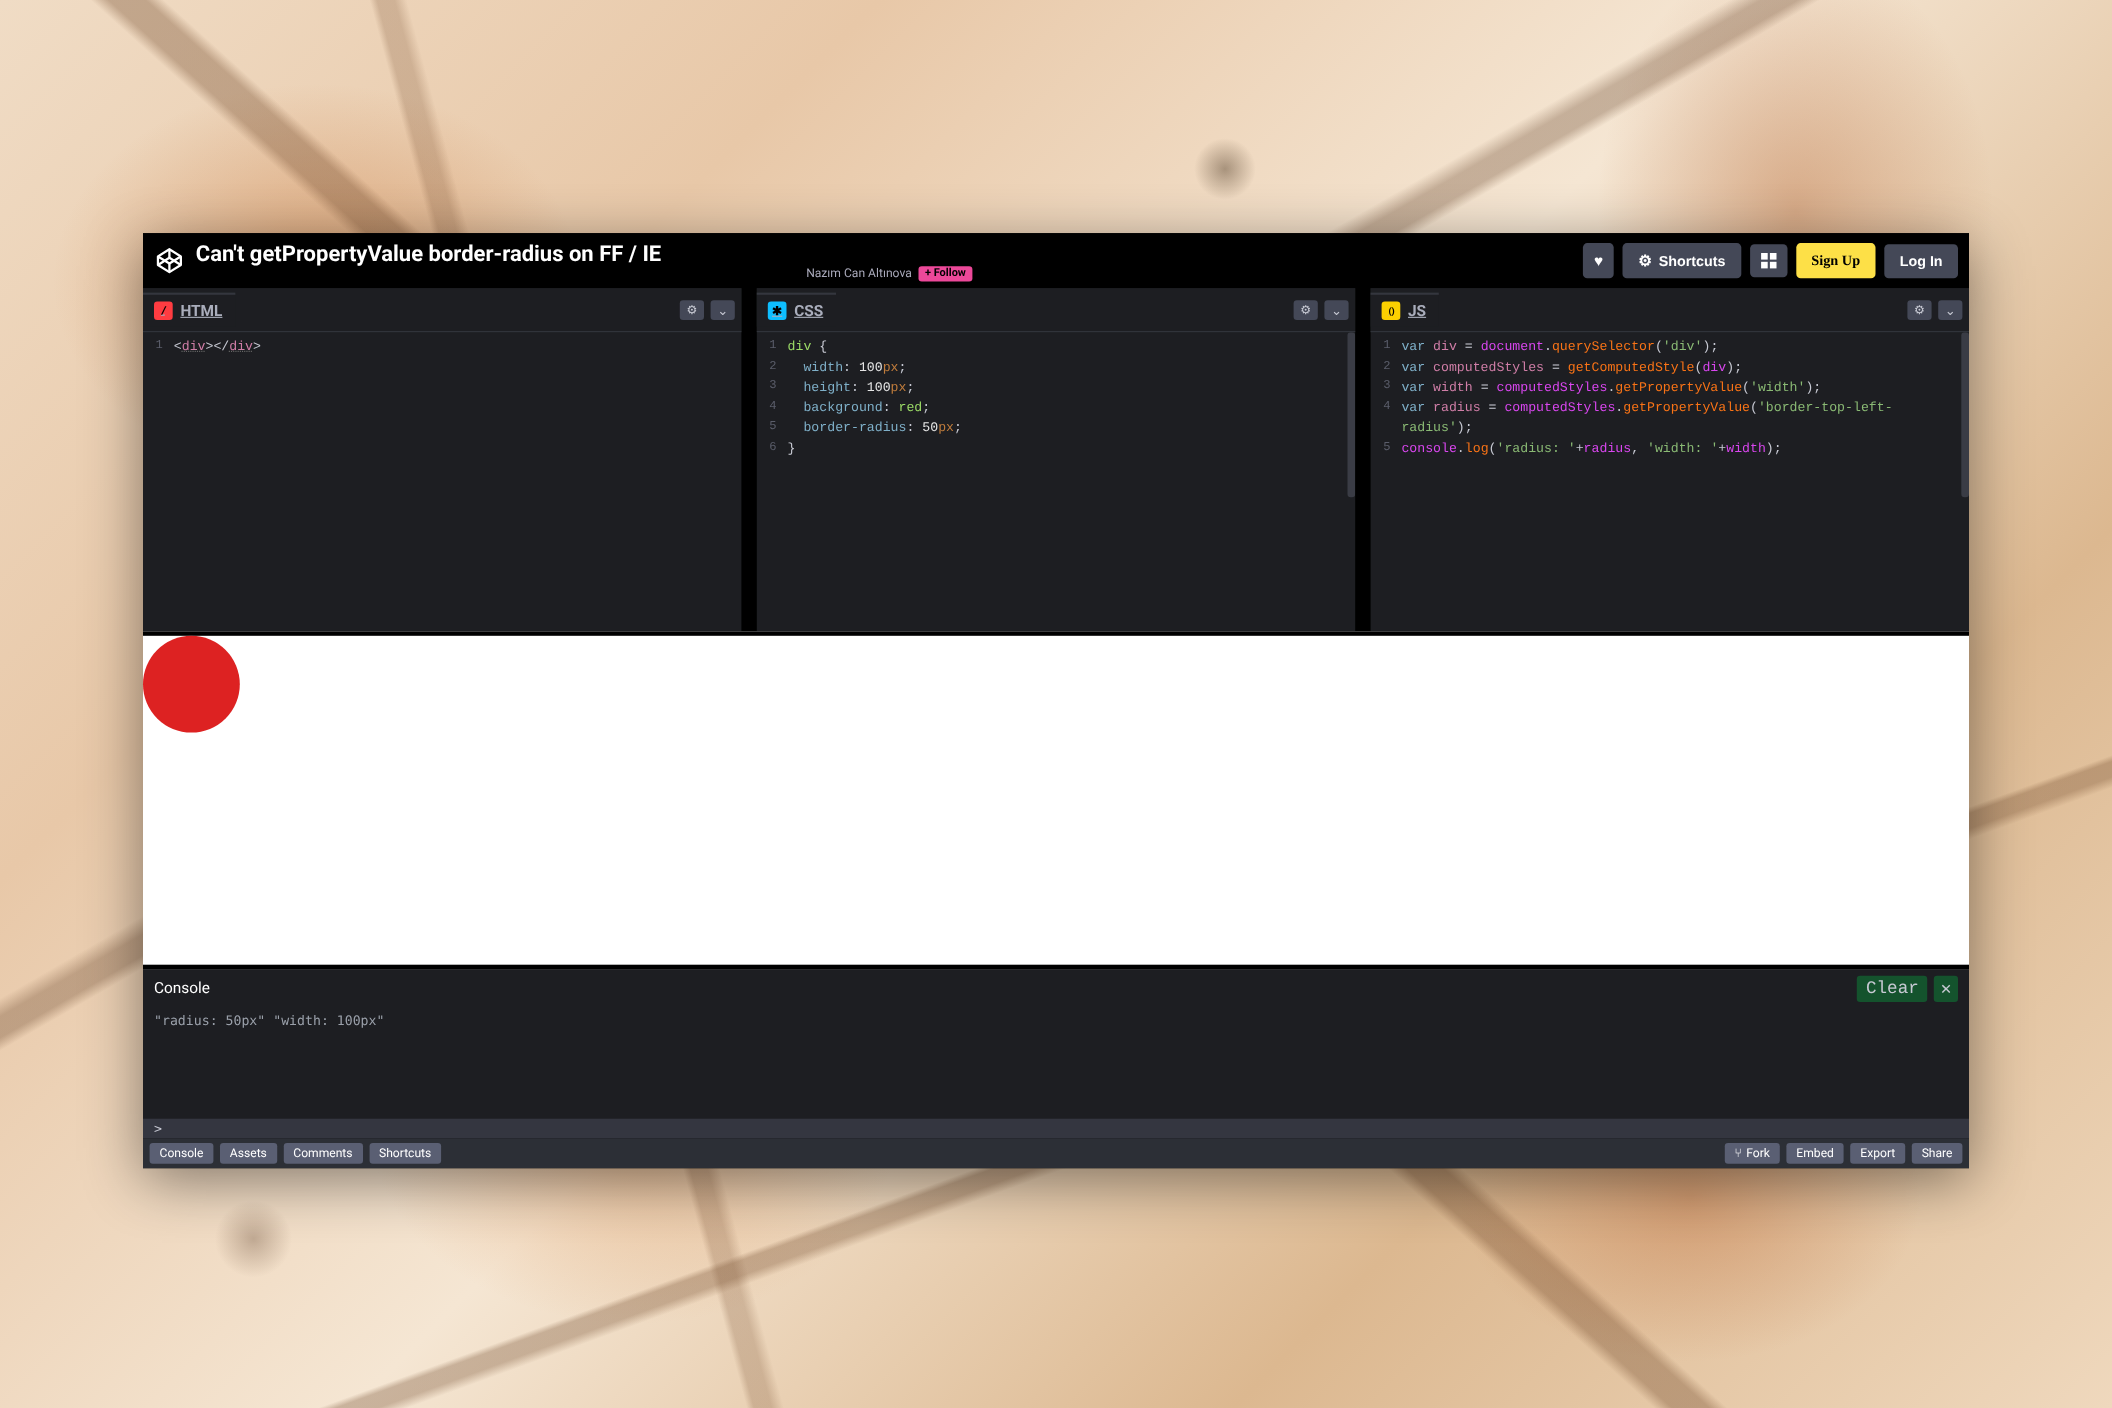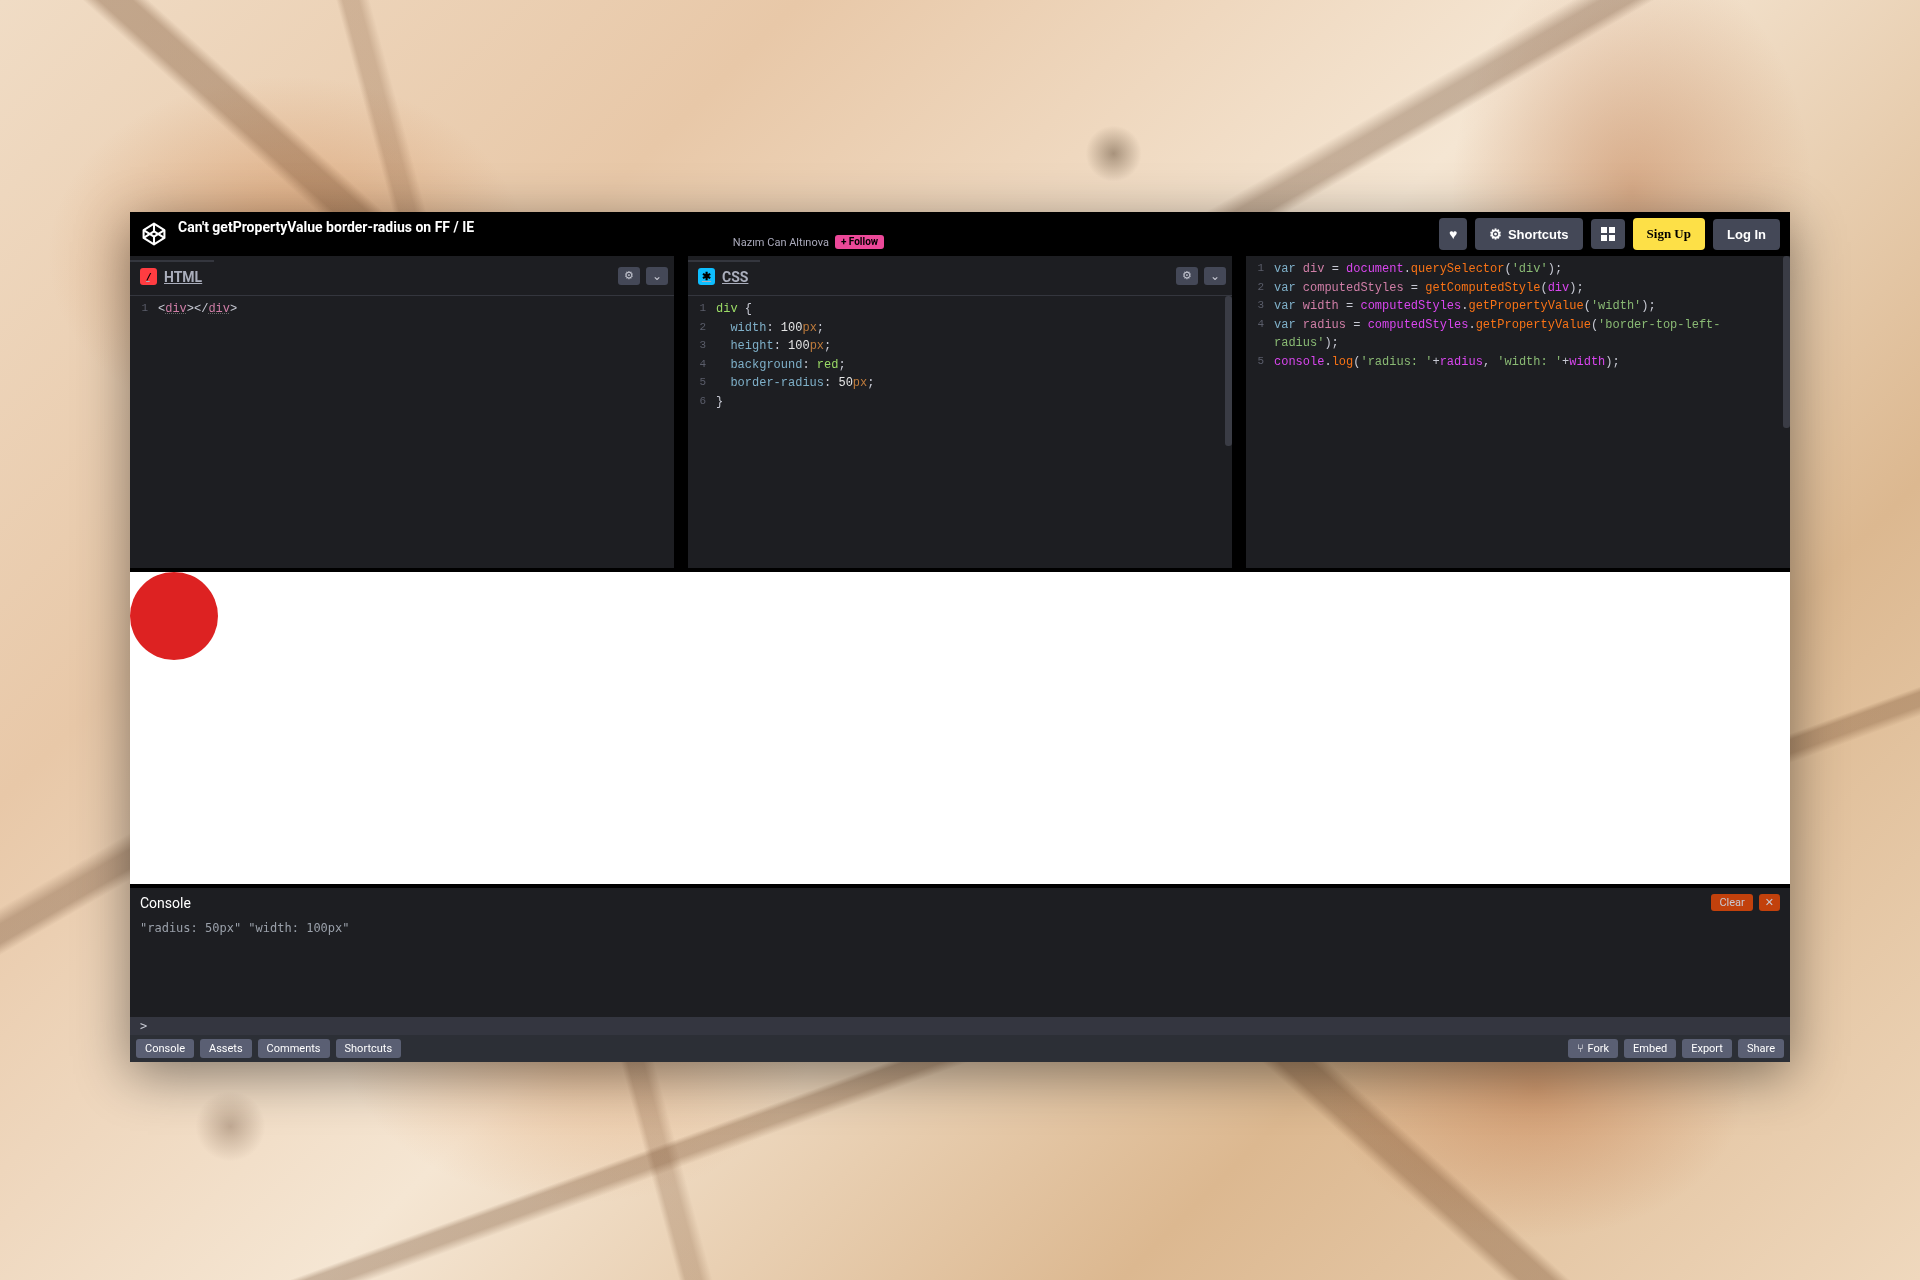--- a/index.html
+++ b/index.html
@@ -61,21 +61,21 @@
     padding: 6px 10px;
     background: #000;
     color: #fff;
   }
   .logo {
     width: 28px; height: 28px;
     margin-right: 10px;
     display: flex; align-items:center; justify-content:center;
   }
   .title-block { flex: 1; line-height: 1.2; }
-  .pen-title { font-weight: 700; font-size: 14px; color:#fff; }
+  .pen-title { font-weight: 700; font-size: 20px; color:#fff; }
   .author-line { font-size: 11px; color: #aab; display:flex; align-items:center; gap:6px;justify-content:center; }
   .follow-badge {
     background:#ec4899; color:#000; font-size:10px; font-weight:700;
     padding:1px 6px; border-radius:3px;
   }
   .hdr-actions { display:flex; gap:8px; align-items:center; }
   .hbtn {
     background:#444857; color:#fff; border:none; padding:8px 14px;
     border-radius:4px; font-size:13px; font-weight:600; display:flex; align-items:center; gap:6px;
     cursor:pointer;
@@ -172,22 +172,22 @@
   
   .console {
     background:#1d1e22; color:#c7c9d3;
   }
   .console-hdr {
     display:flex; align-items:center; justify-content:space-between;
     padding:6px 10px; font-size:14px; color:#fff;
   }
   .console-hdr-right { display:flex; gap:6px; }
   .cbtn {
-    background:#c2410c; color:#c7c9d3; font-size:11px;
-    padding:2px 8px; border-radius:3px; cursor:pointer; display:flex; align-items:center;
+    background:#14532d; color:#c7c9d3; font-size:16px;
+    padding:2px 8px; border-radius:3px; cursor:pointer; display:flex; align-items:center;font-family:Liberation Mono, monospace;
   }
   .cbtn.x { padding:2px 6px; }
   .console-body {
     font-family:monospace; font-size:12px; padding:4px 10px; min-height:100px;
     color:#9aa0aa;
   }
   .console-prompt {
     background:#343640; padding:2px 10px; font-family:monospace; color:#c7c9d3;
     font-size:12px;
   }
@@ -302,20 +302,30 @@
             <span>&nbsp;&nbsp;<span class="tok-prop">border-radius</span><span class="tok-punct">:</span> <span class="tok-num">50</span><span class="tok-unit">px</span><span class="tok-punct">;</span></span>
           </div>
         <div class="code-line">
             <span class="ln">6</span>
             <span><span class="tok-punct">}</span></span>
           </div>
       </div>
     </div>
 
     <div class="pane">
+      <div class="pane-hdr">
+        <div class="pane-tab">
+          <span class="lang-badge badge-js"></span>
+          <span>JS</span>
+        </div>
+        <div class="pane-ctl">
+          <div class="pill gear-ic"></div>
+          <div class="pill chev"></div>
+        </div>
+      </div>
       <div class="code">
         <div class="scrollbar"></div>
         <div class="code-line">
             <span class="ln">1</span>
             <span><span class="tok-kw">var</span> <span class="tok-var">div</span> <span class="tok-op">=</span> <span class="tok-ident">document</span><span class="tok-punct">.</span><span class="tok-fn">querySelector</span><span class="tok-punct">(</span><span class="tok-str">'div'</span><span class="tok-punct">);</span></span>
           </div>
         <div class="code-line">
             <span class="ln">2</span>
             <span><span class="tok-kw">var</span> <span class="tok-var">computedStyles</span> <span class="tok-op">=</span> <span class="tok-fn">getComputedStyle</span><span class="tok-punct">(</span><span class="tok-ident">div</span><span class="tok-punct">);</span></span>
           </div>

